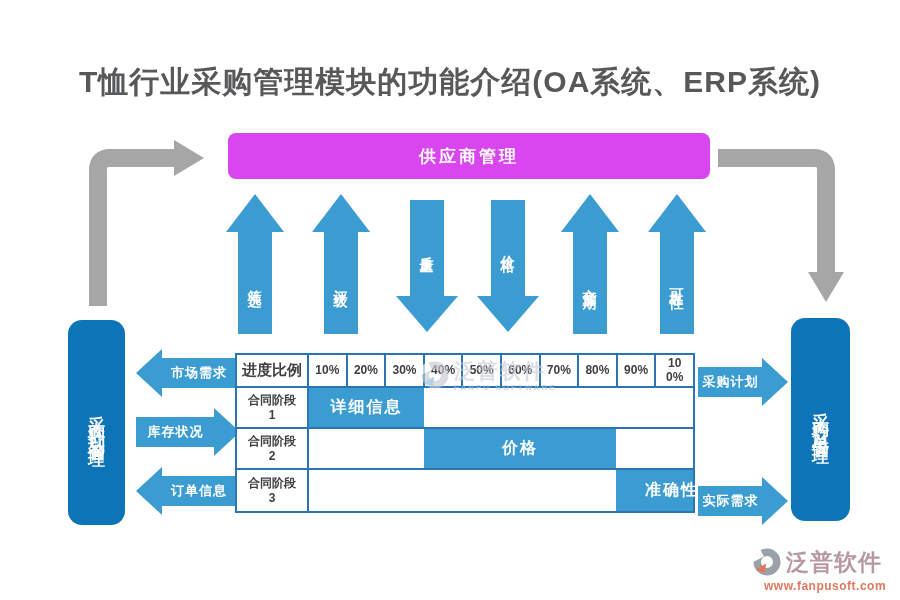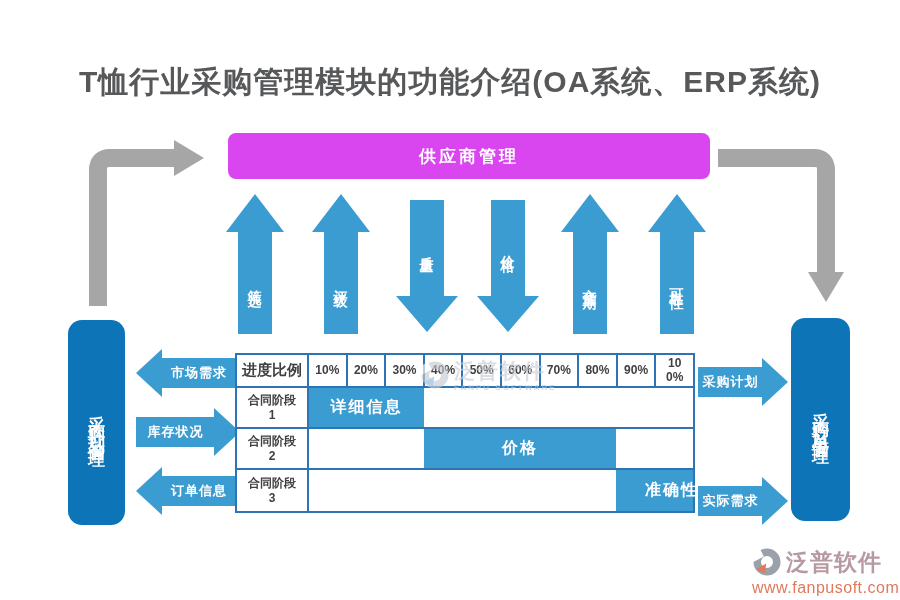--- a/index.html
+++ b/index.html
@@ -92,21 +92,21 @@
   
   .wm-center{
     position:absolute;left:420px;top:360px;display:flex;align-items:flex-start;gap:4px;
     opacity:0.65;z-index:6;pointer-events:none;
   }
   .wm-center .wm-name{font-size:21px;font-weight:bold;color:#c9ced6;letter-spacing:2px;line-height:1;}
   .wm-center .wm-sub{font-size:8px;font-weight:bold;color:#a9c6e0;letter-spacing:2px;margin-top:2px;}
   .logo-br{position:absolute;left:752px;top:547px;z-index:6;}
   .logo-top{display:flex;align-items:center;gap:4px;}
   .logo-name{font-size:23px;font-weight:bold;color:#b79aa1;letter-spacing:1px;line-height:1;}
-  .logo-url{font-size:16px;font-weight:normal;color:#e0795c;margin-top:2px;margin-left:0;letter-spacing:0.5px;}
+  .logo-url{font-size:12px;font-weight:bold;color:#e0795c;margin-top:2px;margin-left:12px;letter-spacing:0.5px;}
 </style>
 </head>
 <body>
 
 <div class="canvas">
 
   <div class="title">T恤行业采购管理模块的功能介绍(OA系统、ERP系统)</div>
 
   <svg class="elbow" style="left:84px;top:136px;" width="122" height="170" viewBox="0 0 122 170">
     <path d="M14 170 L14 34 Q14 22 26 22 L92 22" fill="none" stroke="#a6a6a6" stroke-width="18"></path>

